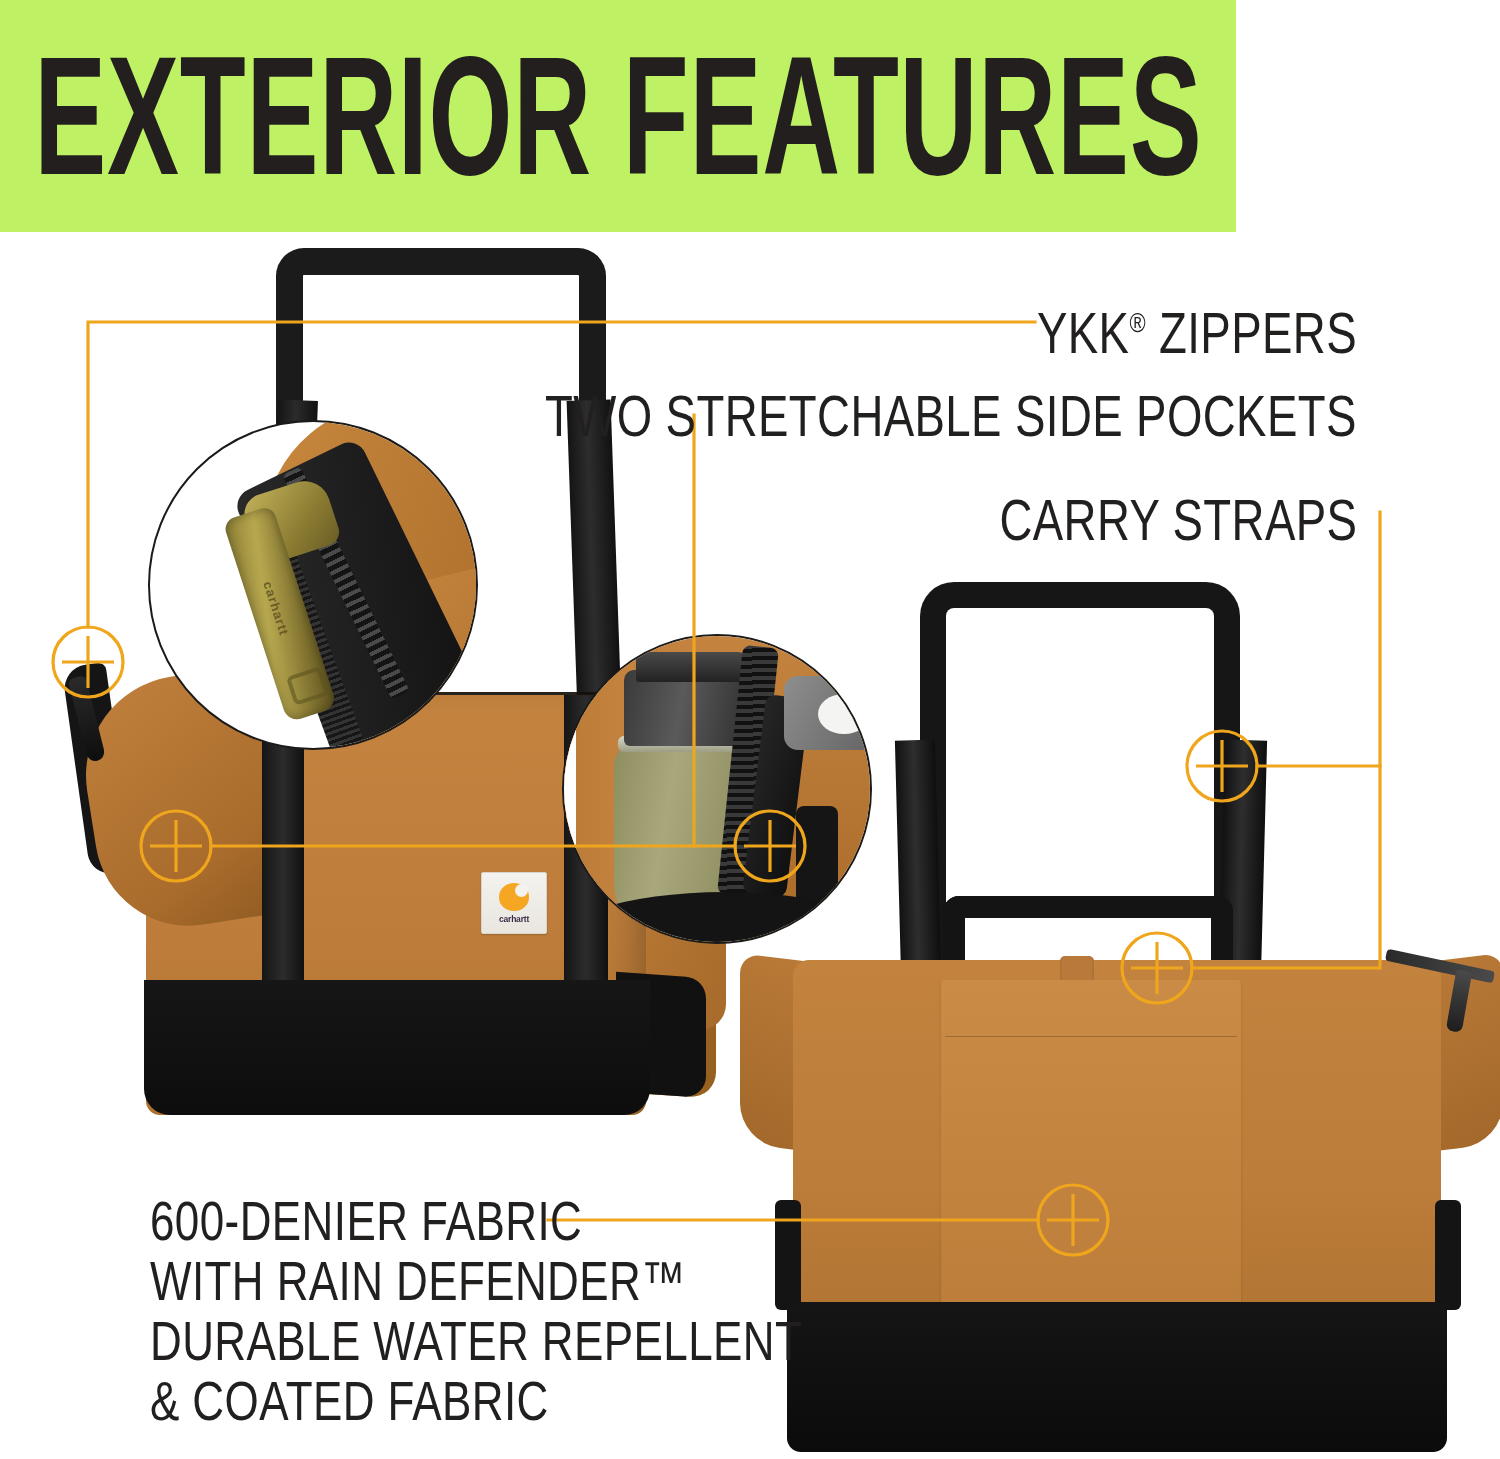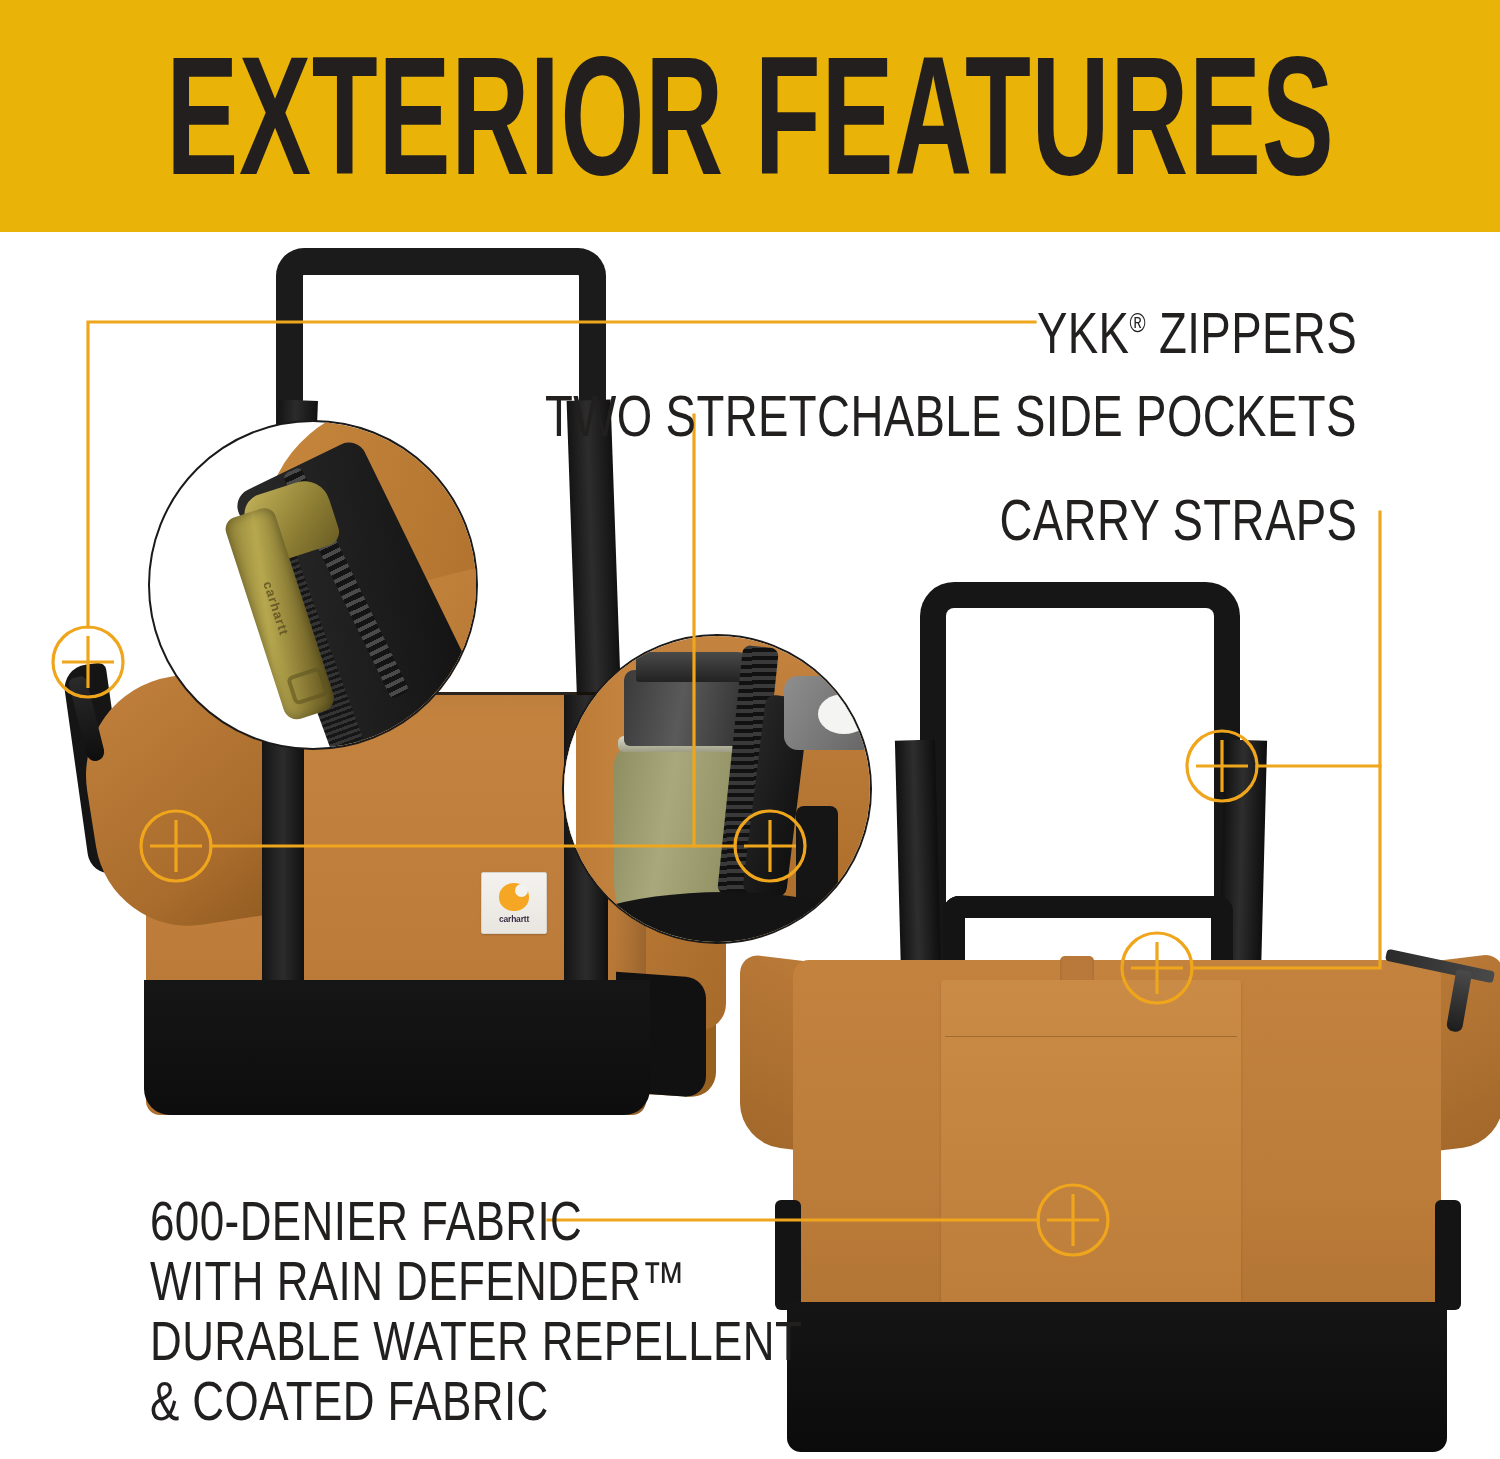--- a/index.html
+++ b/index.html
@@ -11,22 +11,22 @@
   }
   #page {
     position: relative;
     width: 1500px; height: 1459px;
     background: #ffffff;
   }
 
   
   #banner {
     position: absolute; left: 0; top: 0;
-    width: 1500px; height: 232px;
-    background: #eab308;
+    width: 1236px; height: 232px;
+    background: #bef264;
     display: flex; align-items: center; justify-content: center;
   }
   #banner-title {
     font-family: "Liberation Sans Narrow", "Liberation Sans", sans-serif;
     font-weight: 700;
     font-size: 150px;
     line-height: 0.82;
     letter-spacing: 1px;
     color: #231f1e;
     transform: scaleX(0.72) scaleY(1.12);

